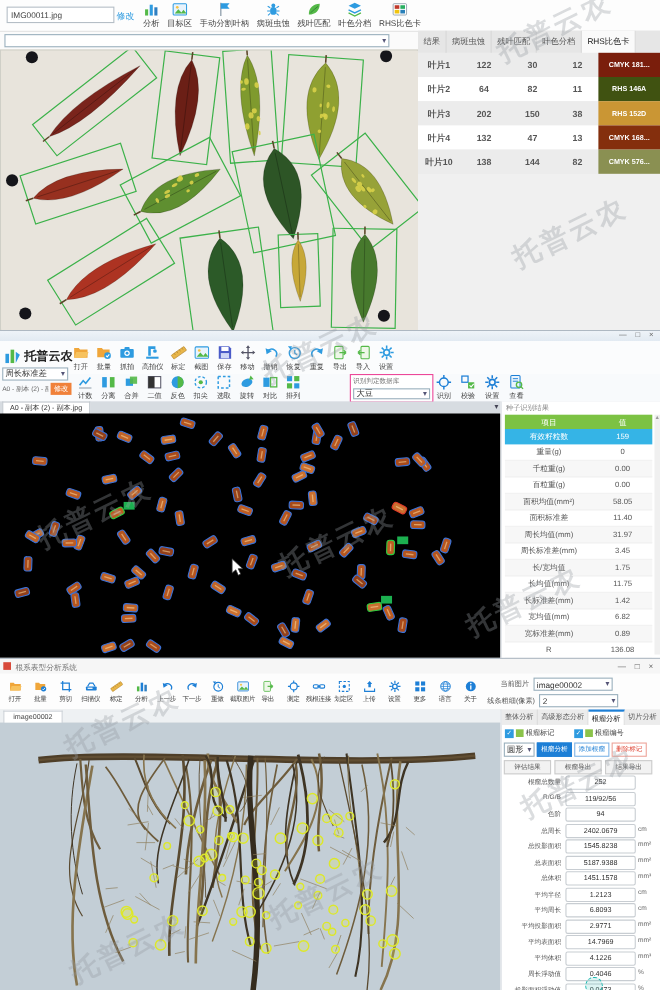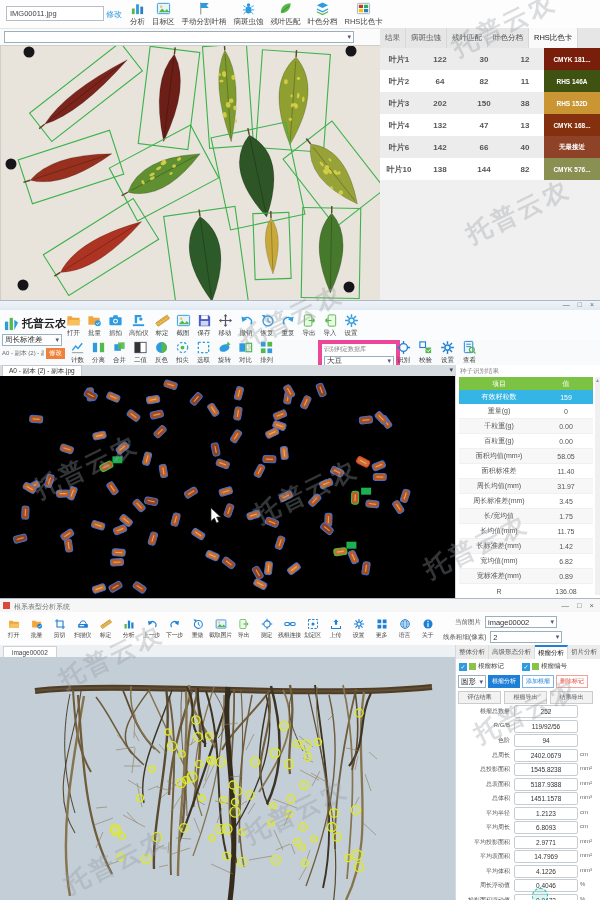--- a/index.html
+++ b/index.html
@@ -43,21 +43,21 @@
   #b-logo{position:absolute;left:4px;top:6px;display:flex;align-items:center;gap:3px;font-size:11px;font-weight:bold;color:#222;}
   #b-tools1{position:absolute;left:66px;top:2px;height:27px;display:flex;gap:6px;align-items:center;}
   #b-tools1 .tbtn{font-size:6.5px;}
   #b-toolbar2{position:absolute;left:0;top:39px;width:600px;height:25px;background:#f8fafc;border-bottom:1px solid #dfe3e8;}
   #b-species{position:absolute;left:2px;top:-6px;width:60px;height:12px;}
   #b-filerow{position:absolute;left:2px;top:8px;width:64px;display:flex;align-items:center;gap:2px;}
   #b-filelabel{font-size:6px;color:#666;white-space:nowrap;overflow:hidden;max-width:42px;}
   #b-modify{background:#f0813a;color:#fff;font-size:6.5px;border:none;padding:1px 3px;}
   #b-tools2{position:absolute;left:70px;top:0px;height:25px;display:flex;gap:6px;align-items:center;}
   #b-tools2 .tbtn{font-size:6.5px;}
-  #b-db{position:absolute;left:318px;top:0px;width:74px;height:24px;border:4px solid #ec4899;background:#fff;font-size:6px;color:#777;}
+  #b-db{position:absolute;left:318px;top:0px;width:74px;height:24px;border:1px solid #ec4899;background:#fff;font-size:6px;color:#777;}
   #b-dbbtns{position:absolute;left:396px;top:0px;height:25px;display:flex;gap:7px;align-items:center;}
   #b-dbbtns .tbtn{font-size:6.5px;}
   #b-tabstrip{position:absolute;left:0;top:64px;width:455px;height:11px;background:#d7dce1;}
   #b-tab{position:absolute;left:2px;top:0;height:11px;background:#fff;font-size:6.5px;color:#333;
          display:flex;align-items:center;padding:0 6px;border:1px solid #c3c9cf;border-bottom:none;}
   #b-tabarr{position:absolute;right:2px;top:1px;font-size:7px;color:#445;}
   #b-canvas{position:absolute;left:0;top:75px;width:455px;height:223px;background:#000;}
   #b-panel{position:absolute;left:455px;top:64px;width:145px;height:234px;background:#fff;border-left:1px solid #d5dae0;}
   #b-ptitle{position:absolute;left:4px;top:2px;font-size:6.5px;color:#888;}
   #b-phead{position:absolute;left:3px;top:12px;width:134px;height:13px;display:grid;grid-template-columns:80px 54px;
@@ -323,27 +323,20 @@
           <div>150</div>
           <div>38</div>
           <div class="sw" style="background: rgb(202, 150, 52);">RHS 152D</div>
         </div>
         <div class="a-row">
           <div>叶片4</div>
           <div>132</div>
           <div>47</div>
           <div>13</div>
           <div class="sw" style="background: rgb(132, 47, 13);">CMYK 168...</div>
-        </div>
-        <div class="a-row">
-          <div>叶片6</div>
-          <div>142</div>
-          <div>66</div>
-          <div>40</div>
-          <div class="sw" style="background: rgb(142, 66, 40);">无最接近</div>
         </div>
         <div class="a-row">
           <div>叶片10</div>
           <div>138</div>
           <div>144</div>
           <div>82</div>
           <div class="sw" style="background: rgb(138, 144, 82);">CMYK 576...</div>
         </div>
       </div>
   </div>

